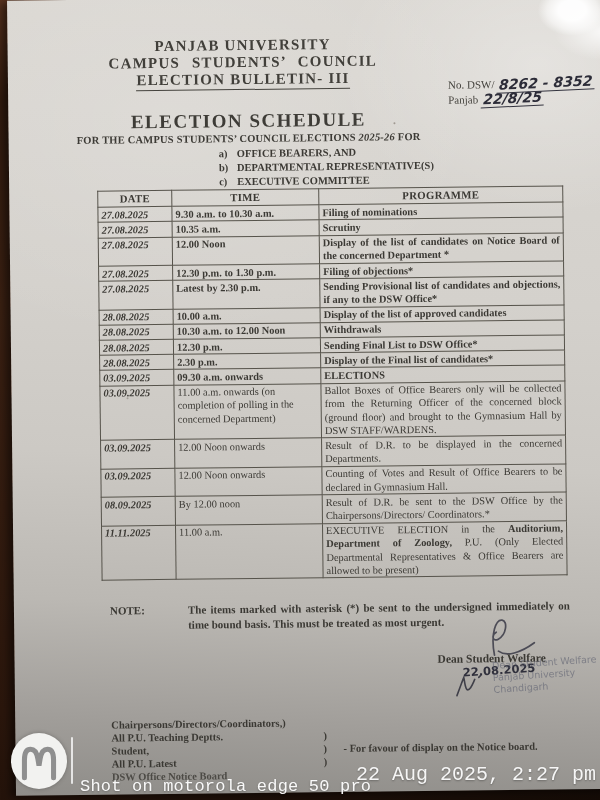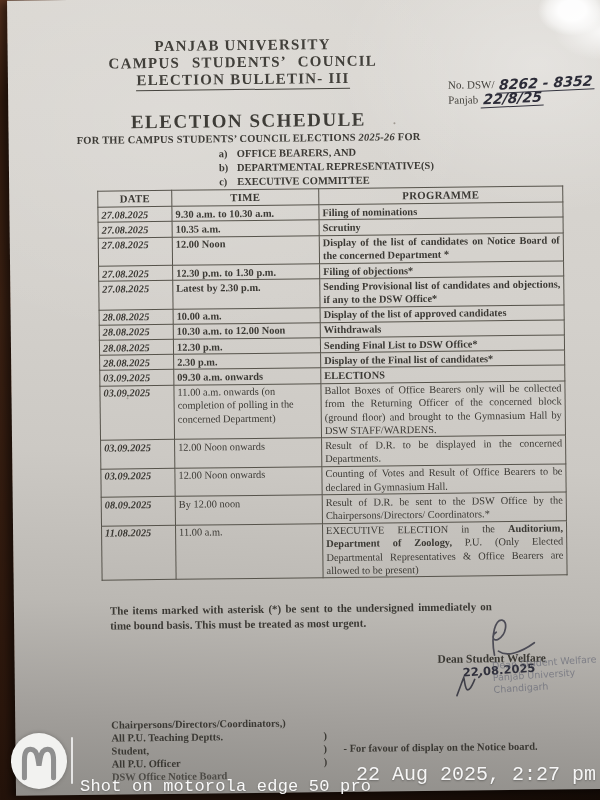--- a/index.html
+++ b/index.html
@@ -183,28 +183,29 @@
             <td class="c-date">03.09.2025</td>
             <td class="c-time">12.00 Noon onwards</td>
             <td class="c-prog">Counting of Votes and Result of Office Bearers to be declared in Gymnasium Hall.</td>
           </tr>
           <tr>
             <td class="c-date">08.09.2025</td>
             <td class="c-time">By 12.00 noon</td>
             <td class="c-prog">Result of D.R. be sent to the DSW Office by the Chairpersons/Directors/ Coordinators.*</td>
           </tr>
           <tr>
-            <td class="c-date">11.08.2025</td>
+            <td class="c-date">11.11.2025</td>
             <td class="c-time">11.00 a.m.</td>
             <td class="c-prog"><span>EXECUTIVE ELECTION in the </span><span class="b">Auditorium, Department of Zoology,</span><span> P.U. (Only Elected Departmental Representatives &amp; Office Bearers are allowed to be present)</span></td>
           </tr>
         </tbody>
     </table>
 
     <div class="note">
+      <span class="lbl">NOTE:</span>
       <span class="txt">The items marked with asterisk (*) be sent to the undersigned immediately on time bound basis.  This must be treated as most urgent.</span>
     </div>
 
     <svg class="sig-flourish" width="70" height="44" viewBox="0 0 70 44">
       <path d="M18 40 C14 18 20 4 26 5 C32 6 30 20 22 24 C16 27 15 20 20 17 M22 36 C30 42 44 38 58 28" fill="none" stroke="#3a3a46" stroke-width="1.7" stroke-linecap="round" opacity="0.85"></path>
     </svg>
     <div class="sig-title">Dean Student Welfare</div>
     <div class="sig-date">22.08.2025</div>
     <div class="stamp">
         <div>Dean Student Welfare</div>
@@ -212,21 +213,21 @@
         <div>Chandigarh</div>
       </div>
     <svg class="sig-initials" width="44" height="30" viewBox="0 0 44 30">
       <path d="M4 24 C8 14 10 8 11 6 C12 10 12 16 14 18 C17 20 20 12 22 8 M26 6 L28 4" fill="none" stroke="#34343f" stroke-width="1.6" stroke-linecap="round" opacity="0.9"></path>
     </svg>
 
     <div class="dist">
         <div class="dist-line"><span>Chairpersons/Directors/Coordinators,)</span></div>
         <div class="dist-line"><span>All P.U. Teaching Deptts.</span><span class="bracket">)</span></div>
         <div class="dist-line"><span>Student,</span><span class="bracket">)</span><span class="dist-note">- For favour of display on the Notice board.</span></div>
-        <div class="dist-line"><span>All P.U. Officer</span><span class="bracket">)</span></div>
+        <div class="dist-line"><span>All P.U. Latest</span><span class="bracket">)</span></div>
         <div class="dist-line faded"><span>DSW Office Notice Board</span></div>
       </div>
   </div>
 </div>
 
 <div class="wm-logo">
   <svg width="56" height="56" viewBox="0 0 100 100">
     <path d="M24 80 L24 48 Q24 29 35 29 Q45 29 48 46 L50 58 L52 46 Q55 29 65 29 Q76 29 76 48 L76 80" fill="none" stroke="#8f8f8f" stroke-width="9" stroke-linecap="round"></path>
   </svg>
 </div>

